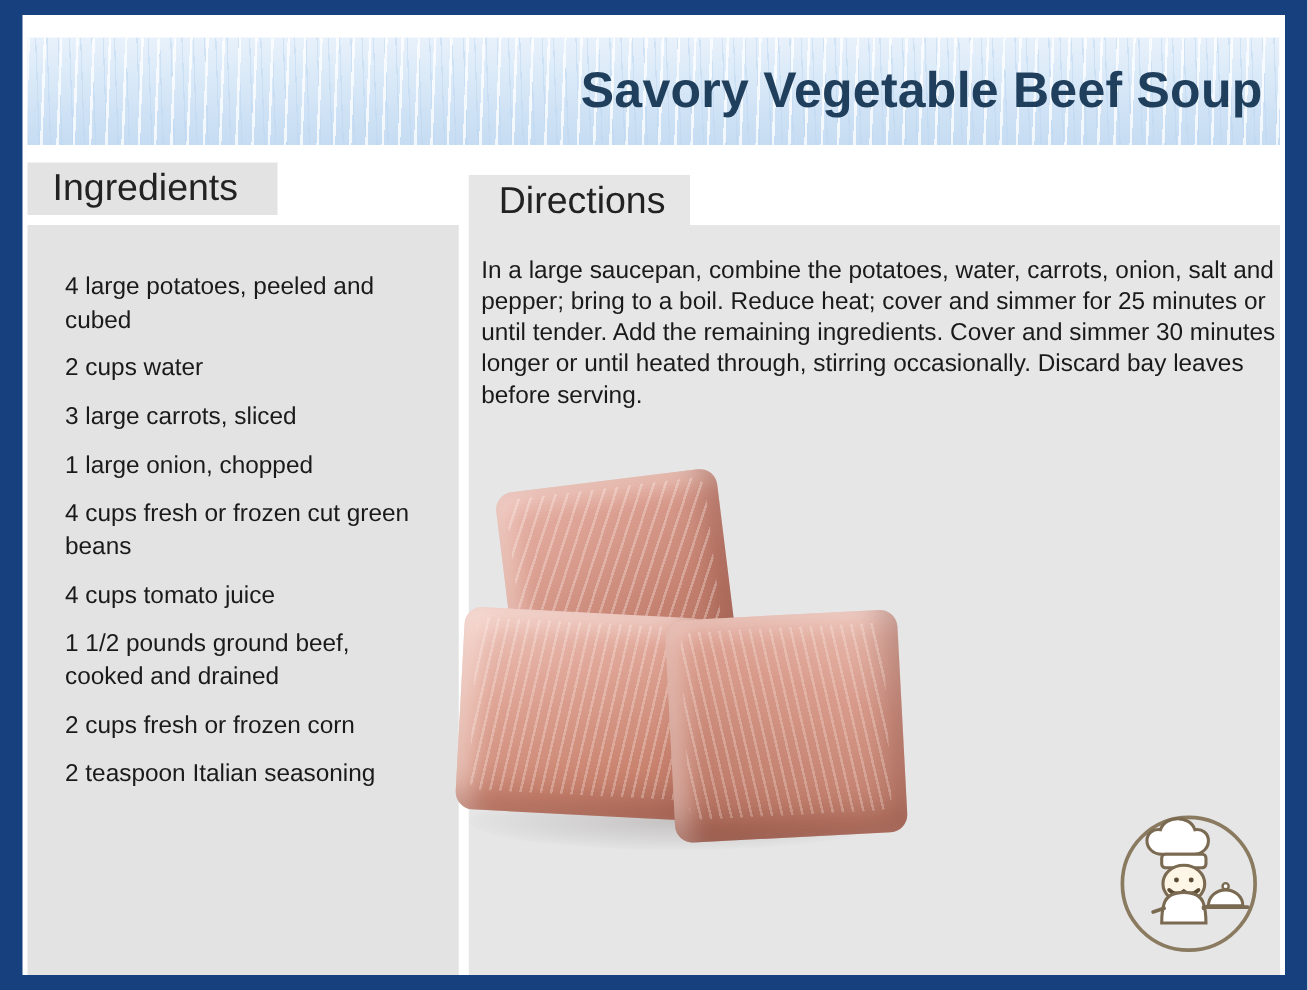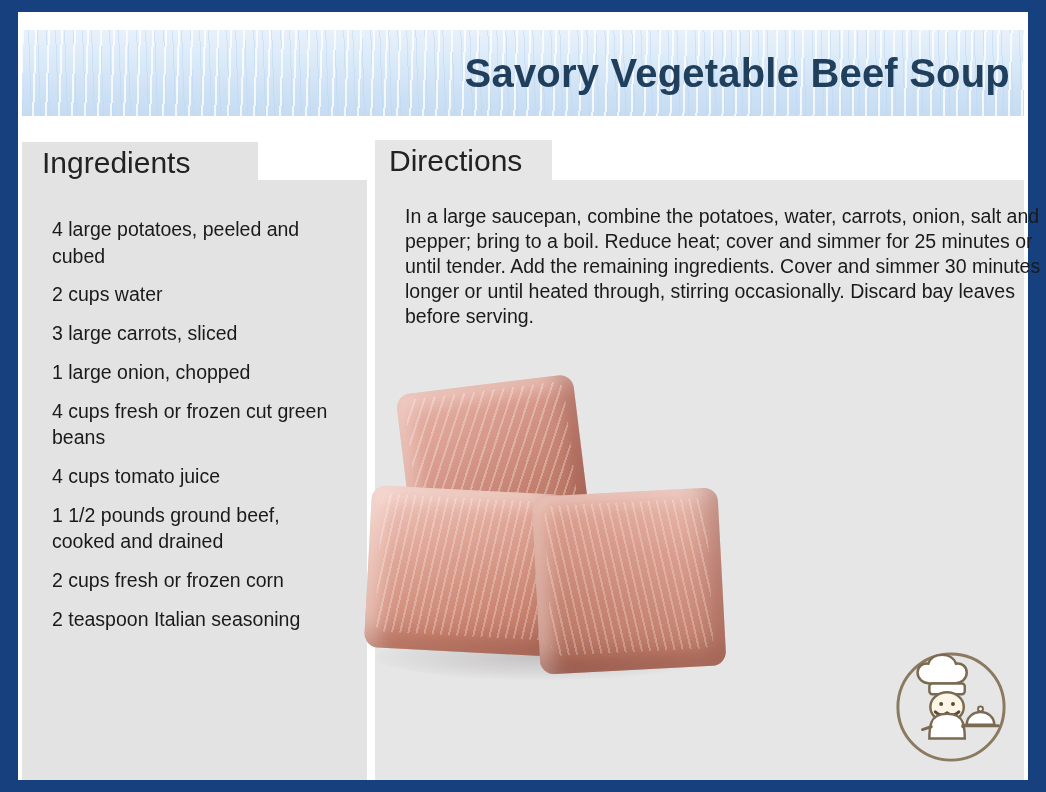--- a/index.html
+++ b/index.html
@@ -90,29 +90,29 @@
     padding-left: 20px;
     box-sizing: border-box;
   }
   .tab span {
     font-size: 30px;
     color: #222222;
     font-weight: 400;
   }
   .tab-ingredients {
     left: 4px;
-    top: 130px;
-    width: 236px;
+    top: 118px;
+    width: 200px;
   }
   .tab-directions {
     left: 357px;
     top: 128px;
     width: 177px;
     background: #e6e6e6;
-    padding-left: 14px;
+    padding-left: 24px;
   }
 
   
   .ingredients-list {
     position: absolute;
     left: 22px;
     top: 192px;
     width: 318px;
     font-size: 19.5px;
     line-height: 26.7px;
@@ -125,21 +125,20 @@
 
   
   .directions-text {
     position: absolute;
     left: 367px;
     top: 192px;
     width: 642px;
     font-size: 19.5px;
     line-height: 25px;
     color: #1a1a1a;
-    margin-left: 20px;
   }
 
   
   .photo {
     position: absolute;
     left: 350px;
     top: 360px;
     width: 390px;
     height: 370px;
   }

